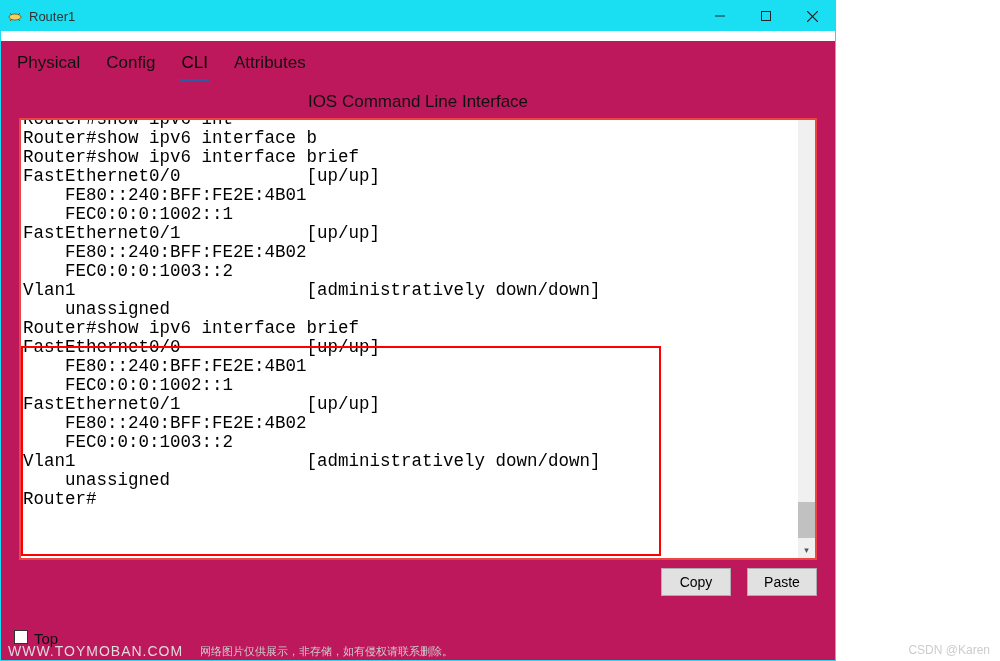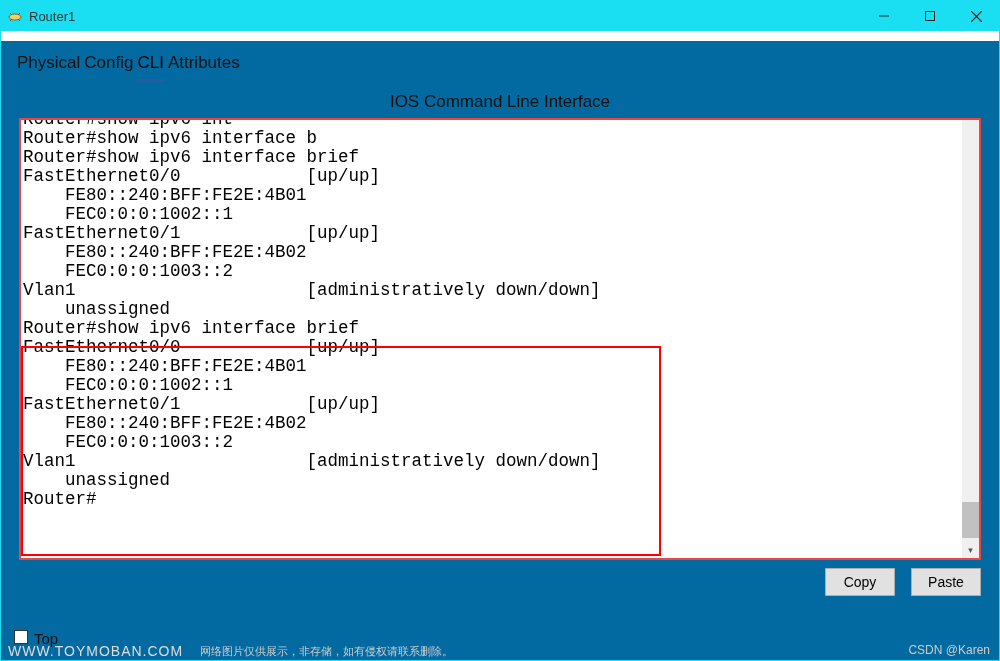--- a/index.html
+++ b/index.html
@@ -9,26 +9,26 @@
     }
     body {
       font-family: "Segoe UI", Arial, sans-serif;
       background: #fff;
       width: 1000px;
       height: 661px;
       overflow: hidden;
       position: relative;
     }
     .window {
-      width: 1000px;
+      width: 836px;
       height: 661px;
       border: 1px solid #1adef2;
       display: flex;
       flex-direction: column;
-      background: #0369a1;
+      background: #be185d;
     }
     .titlebar {
       height: 30px;
       background: #1adef2;
       display: flex;
       align-items: center;
       padding: 0 0 0 6px;
     }
     .titlebar-icon {
       width: 16px;
@@ -62,20 +62,21 @@
     .titlebar-btn.close {
       font-size: 16px;
     }
     .subtoolbar {
       height: 10px;
       background: #fff;
     }
     .tabs {
       display: flex;
       padding: 8px 14px 0 14px;
+      gap: 22px;
       font-size: 17px;
       color: #111;
       border-bottom: 0;
     }
     .tab {
       padding: 4px 2px 6px 2px;
       cursor: pointer;
     }
     .tab.active {
       border-bottom: 3px solid #2b5aa0;

